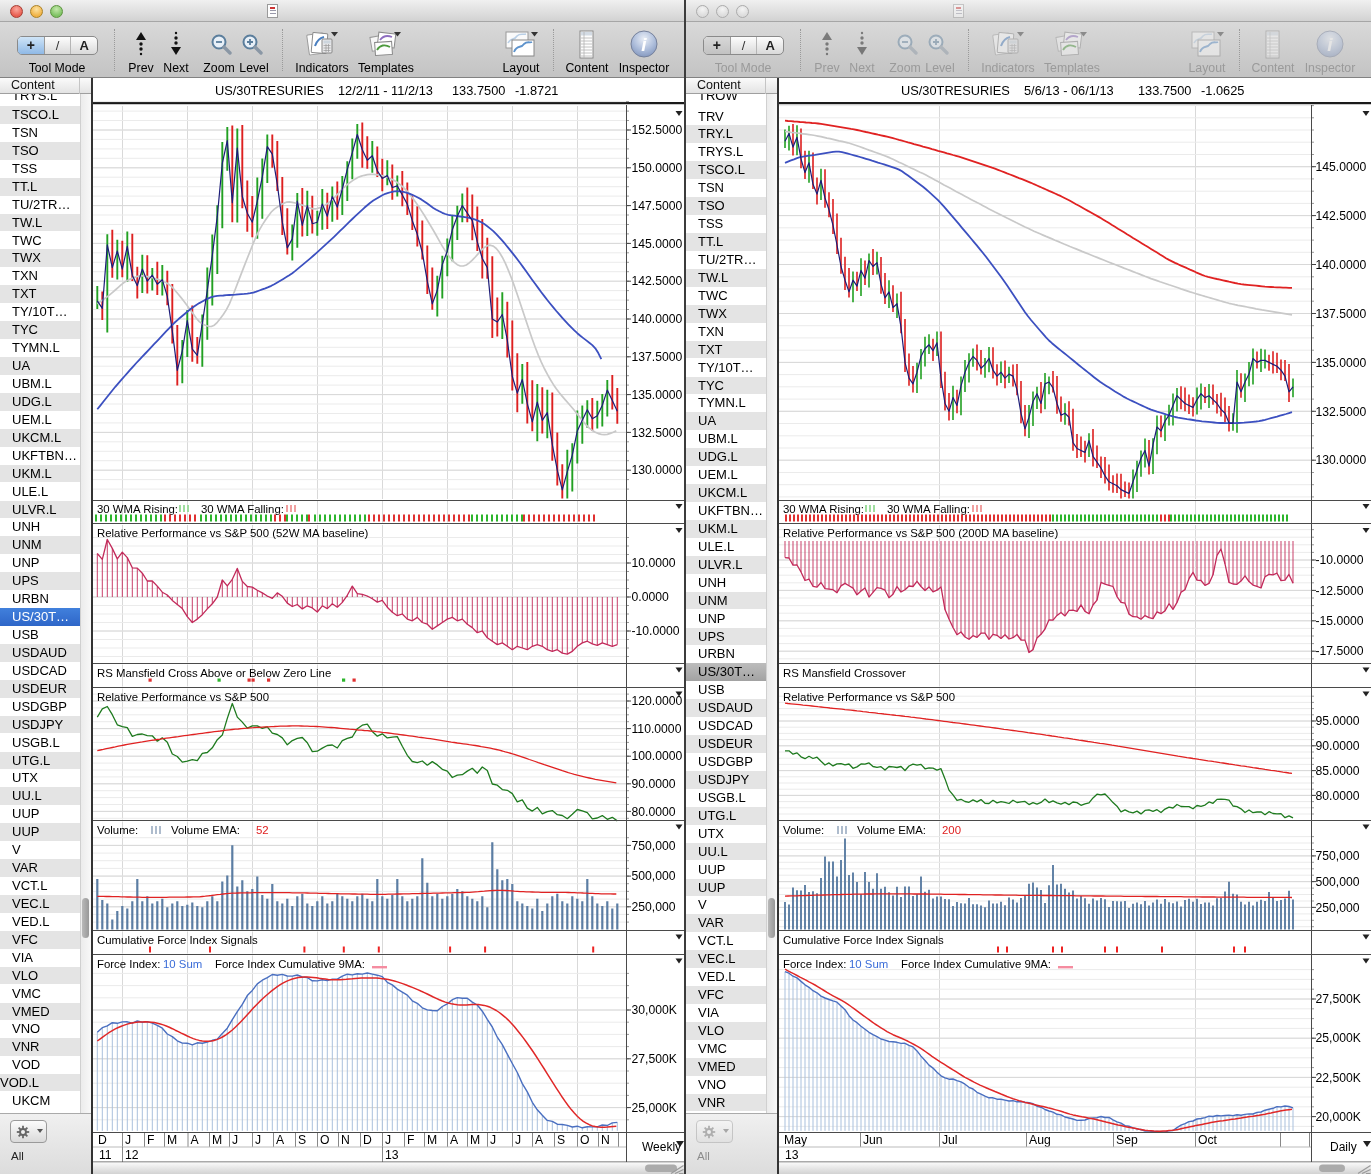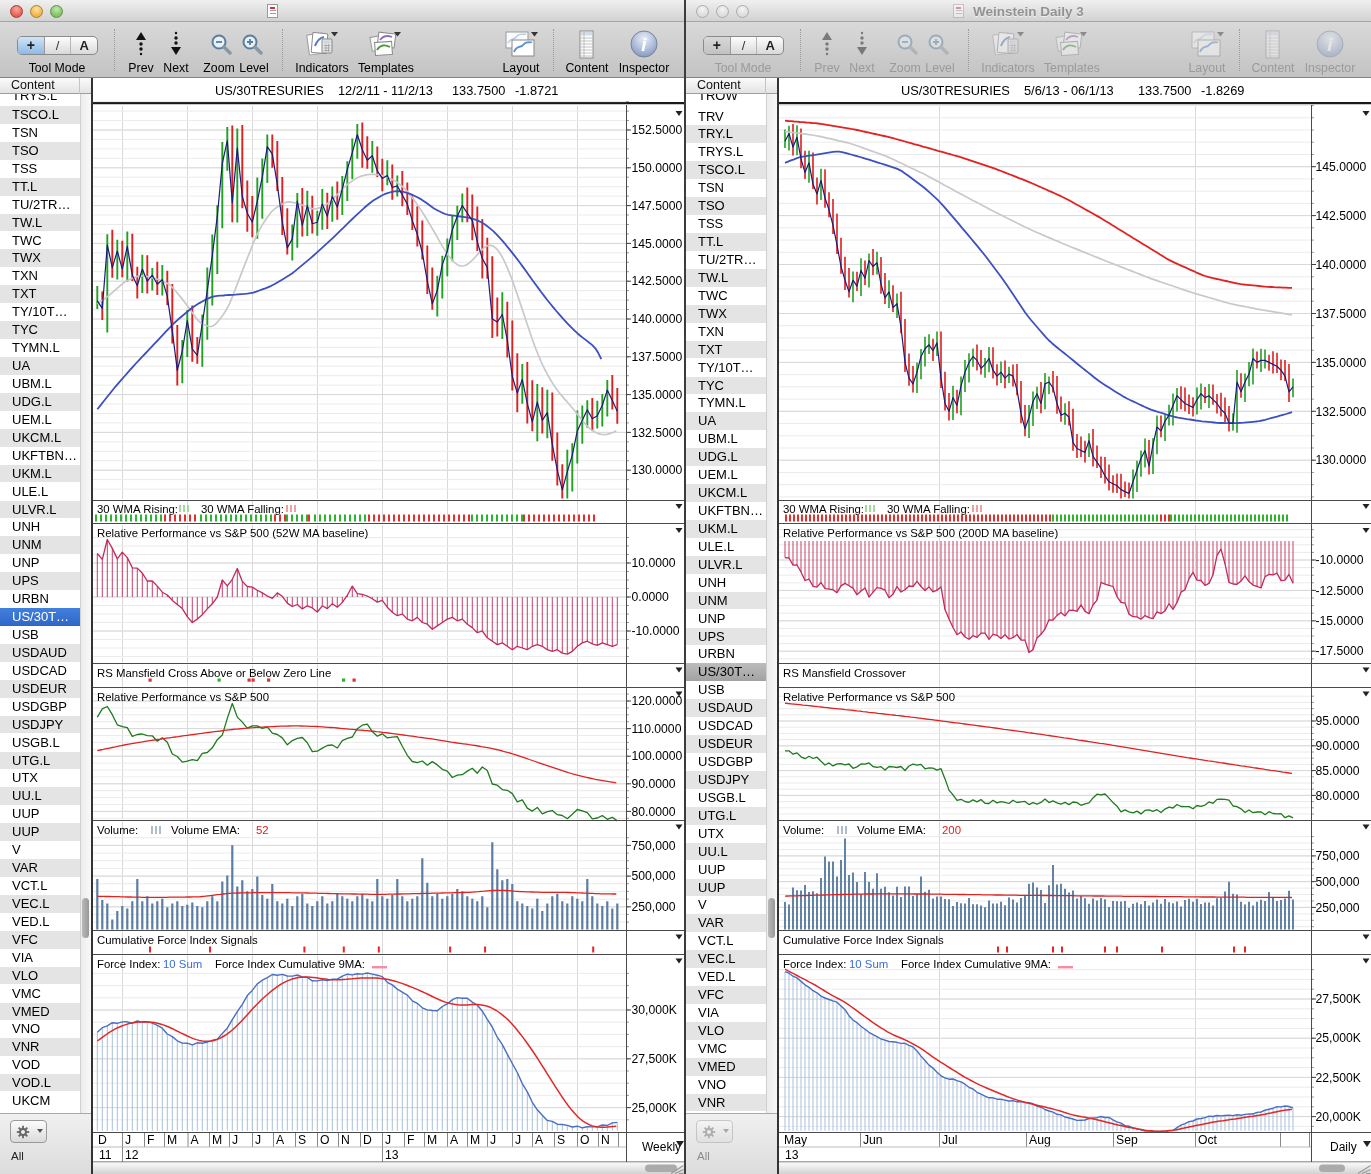--- a/index.html
+++ b/index.html
@@ -151,21 +151,21 @@
         <div style="position:absolute;left:0;top:800.9px;width:80px;height:17.9px;background:#e4e4e4;font-size:13px;color:#000;padding-left:12px;line-height:17.9px;box-sizing:border-box;white-space:nowrap">VEC.L</div>
         <div style="position:absolute;left:0;top:818.8px;width:80px;height:17.9px;background:#fff;font-size:13px;color:#000;padding-left:12px;line-height:17.9px;box-sizing:border-box;white-space:nowrap">VED.L</div>
         <div style="position:absolute;left:0;top:836.8px;width:80px;height:17.9px;background:#e4e4e4;font-size:13px;color:#000;padding-left:12px;line-height:17.9px;box-sizing:border-box;white-space:nowrap">VFC</div>
         <div style="position:absolute;left:0;top:854.7px;width:80px;height:17.9px;background:#fff;font-size:13px;color:#000;padding-left:12px;line-height:17.9px;box-sizing:border-box;white-space:nowrap">VIA</div>
         <div style="position:absolute;left:0;top:872.6px;width:80px;height:17.9px;background:#e4e4e4;font-size:13px;color:#000;padding-left:12px;line-height:17.9px;box-sizing:border-box;white-space:nowrap">VLO</div>
         <div style="position:absolute;left:0;top:890.6px;width:80px;height:17.9px;background:#fff;font-size:13px;color:#000;padding-left:12px;line-height:17.9px;box-sizing:border-box;white-space:nowrap">VMC</div>
         <div style="position:absolute;left:0;top:908.5px;width:80px;height:17.9px;background:#e4e4e4;font-size:13px;color:#000;padding-left:12px;line-height:17.9px;box-sizing:border-box;white-space:nowrap">VMED</div>
         <div style="position:absolute;left:0;top:926.4px;width:80px;height:17.9px;background:#fff;font-size:13px;color:#000;padding-left:12px;line-height:17.9px;box-sizing:border-box;white-space:nowrap">VNO</div>
         <div style="position:absolute;left:0;top:944.4px;width:80px;height:17.9px;background:#e4e4e4;font-size:13px;color:#000;padding-left:12px;line-height:17.9px;box-sizing:border-box;white-space:nowrap">VNR</div>
         <div style="position:absolute;left:0;top:962.3px;width:80px;height:17.9px;background:#fff;font-size:13px;color:#000;padding-left:12px;line-height:17.9px;box-sizing:border-box;white-space:nowrap">VOD</div>
-        <div style="position:absolute;left:0;top:980.2px;width:80px;height:17px;background:#e4e4e4;font-size:13px;color:#000;padding-left:12px;line-height:17.9px;box-sizing:border-box;white-space:nowrap">VOD.L</div>
+        <div style="position:absolute;left:0;top:980.2px;width:80px;height:17px;background:#e4e4e4;font-size:13px;color:#000;line-height:17.9px;box-sizing:border-box;white-space:nowrap">VOD.L</div>
         <div style="position:absolute;left:0;top:998.1px;width:80px;height:17.9px;background:#fff;font-size:13px;color:#000;padding-left:12px;line-height:17.9px;box-sizing:border-box;white-space:nowrap">UKCM</div>
       </div>
       <div style="position:absolute;left:80px;top:16px;width:11px;height:1019px;background:linear-gradient(90deg,#ececec,#f8f8f8);border-left:1px solid #d0d0d0;box-sizing:border-box"></div>
       <div style="position:absolute;left:82px;top:820px;width:7px;height:40px;border-radius:4px;background:linear-gradient(90deg,#b9b9b9,#989898)"></div>
       <div style="position:absolute;left:0;top:1035px;width:91px;height:61px;background:linear-gradient(#f0f0f0,#dcdcdc);border-top:1px solid #aaa;box-sizing:border-box">
         <span style="position:absolute;left:10px;top:6px;width:37px;height:23px;border:1px solid #9a9a9a;border-radius:4px;background:linear-gradient(#fcfcfc,#dadada);box-sizing:border-box;">
           <svg style="position:absolute;left:4px;top:2.5px" width="16" height="16" viewBox="0 0 16 16">
             <circle cx="8" cy="8" r="3" fill="none" stroke="#666" stroke-width="1.8"></circle>
             <path d="M8 8 L14.20 8.00" stroke="#666" stroke-width="1.8"></path>
             <path d="M8 8 L12.38 12.38" stroke="#666" stroke-width="1.8"></path>
@@ -184,21 +184,20 @@
     </div>
     <div style="position:absolute;left:686px;top:0;width:685px;height:22px;background:linear-gradient(#f0f0f0,#d2d2d2);border-bottom:1px solid #a6a6a6;box-sizing:border-box">
       <span style="position:absolute;left:10px;top:4.5px;width:13px;height:13px;border-radius:50%;background:radial-gradient(circle at 50% 30%,#f4f4f4,#dcdcdc 70%);border:1px solid #ababab;box-sizing:border-box"></span>
       <span style="position:absolute;left:30px;top:4.5px;width:13px;height:13px;border-radius:50%;background:radial-gradient(circle at 50% 30%,#f4f4f4,#dcdcdc 70%);border:1px solid #ababab;box-sizing:border-box"></span>
       <span style="position:absolute;left:50px;top:4.5px;width:13px;height:13px;border-radius:50%;background:radial-gradient(circle at 50% 30%,#f4f4f4,#dcdcdc 70%);border:1px solid #ababab;box-sizing:border-box"></span>
       <span style="position:absolute;left:267px;top:4px;width:11px;height:14px;background:#fdfdfd;border:1px solid #9a9a9a;box-sizing:border-box;opacity:.45;">
         <span style="position:absolute;left:2px;top:2px;width:5px;height:1.5px;background:#c33"></span>
         <span style="position:absolute;left:2px;top:5px;width:6px;height:1px;background:#99a"></span>
         <span style="position:absolute;left:2px;top:7.5px;width:6px;height:1px;background:#99a"></span>
       </span>
-      <div style="position:absolute;left:0;top:3.5px;width:100%;text-align:center;font-size:13.5px;font-weight:bold;color:#929292;text-shadow:0 1px 0 rgba(255,255,255,.6)">Weinstein Daily 3</div>
     </div>
     <div style="position:absolute;left:686px;top:22px;width:685px;height:56px;background:linear-gradient(#d9d9d9,#c3c3c3);border-bottom:1px solid #828282;box-sizing:border-box">
       <span style="position:absolute;left:114px;top:7px;height:42px;border-left:1px dotted #9a9a9a"></span>
       <span style="position:absolute;left:282px;top:7px;height:42px;border-left:1px dotted #9a9a9a"></span>
       <span style="position:absolute;left:553px;top:7px;height:42px;border-left:1px dotted #9a9a9a"></span>
       <div style="position:absolute;left:17px;top:14px;width:81px;height:19px;border:1px solid #8a8a8a;border-radius:5px;background:linear-gradient(#fdfdfd,#d9d9d9);box-sizing:border-box;overflow:hidden;display:flex">
         <div style="flex:1;background:linear-gradient(#d8d8d8,#c2c2c2);border-right:1px solid #9a9a9a;text-align:center;font-size:14px;font-weight:bold;line-height:17px;color:#222">+</div>
         <div style="flex:1;border-right:1px solid #b5b5b5;text-align:center;font-size:13px;line-height:17px;color:#333">/</div>
         <div style="flex:1;text-align:center;font-size:13px;font-weight:bold;line-height:17px;color:#222">A</div>
       </div>
@@ -273,21 +272,21 @@
           </defs>
           <circle cx="14" cy="14" r="13" fill="url(#ig686)" stroke="#76819b"></circle>
           <text x="14" y="21" text-anchor="middle" font-family="Liberation Serif,serif" font-size="19" font-weight="bold" font-style="italic" fill="#fff">i</text>
         </svg></span>
       <div style="position:absolute;left:599px;top:39px;width:90px;text-align:center;font-size:12.3px;color:#9a9a9a">Inspector</div>
     </div>
     <div style="position:absolute;left:777px;top:78px;width:594px;height:26px;background:#fff;border-bottom:2px solid #1a1a1a;box-sizing:border-box;font-size:12.8px;color:#000">
       <span style="position:absolute;left:124px;top:5px">US/30TRESURIES</span>
       <span style="position:absolute;left:247px;top:5px">5/6/13 - 06/1/13</span>
       <span style="position:absolute;left:361px;top:5px">133.7500</span>
-      <span style="position:absolute;left:424px;top:5px">-1.8269</span>
+      <span style="position:absolute;left:424px;top:5px">-1.0625</span>
     </div>
     <div style="position:absolute;left:686px;top:78px;width:91px;height:1096px;background:#fff;box-sizing:border-box">
       <div style="position:absolute;left:0;top:0;width:91px;height:16px;background:linear-gradient(#fbfbfb,#e3e3e3);border-bottom:1px solid #9f9f9f;box-sizing:border-box;font-size:12.5px;color:#111;padding-left:11px;line-height:15px">Content<span style="position:absolute;left:79px;top:0;height:16px;border-left:1px solid #c5c5c5"></span></div>
       <div style="position:absolute;left:0;top:16px;width:80px;height:1019px;overflow:hidden">
         <div style="position:absolute;left:0;top:-7px;width:80px;height:16px;font-size:13px;color:#000;padding-left:12px;line-height:17px">TROW</div>
         <div style="position:absolute;left:0;top:13.5px;width:80px;height:17.9px;background:#fff;font-size:13px;color:#000;padding-left:12px;line-height:17.9px;box-sizing:border-box;white-space:nowrap">TRV</div>
         <div style="position:absolute;left:0;top:31.4px;width:80px;height:17.9px;background:#e4e4e4;font-size:13px;color:#000;padding-left:12px;line-height:17.9px;box-sizing:border-box;white-space:nowrap">TRY.L</div>
         <div style="position:absolute;left:0;top:49.4px;width:80px;height:17.9px;background:#fff;font-size:13px;color:#000;padding-left:12px;line-height:17.9px;box-sizing:border-box;white-space:nowrap">TRYS.L</div>
         <div style="position:absolute;left:0;top:67.3px;width:80px;height:17.9px;background:#e4e4e4;font-size:13px;color:#000;padding-left:12px;line-height:17.9px;box-sizing:border-box;white-space:nowrap">TSCO.L</div>
         <div style="position:absolute;left:0;top:85.2px;width:80px;height:17.9px;background:#fff;font-size:13px;color:#000;padding-left:12px;line-height:17.9px;box-sizing:border-box;white-space:nowrap">TSN</div>

